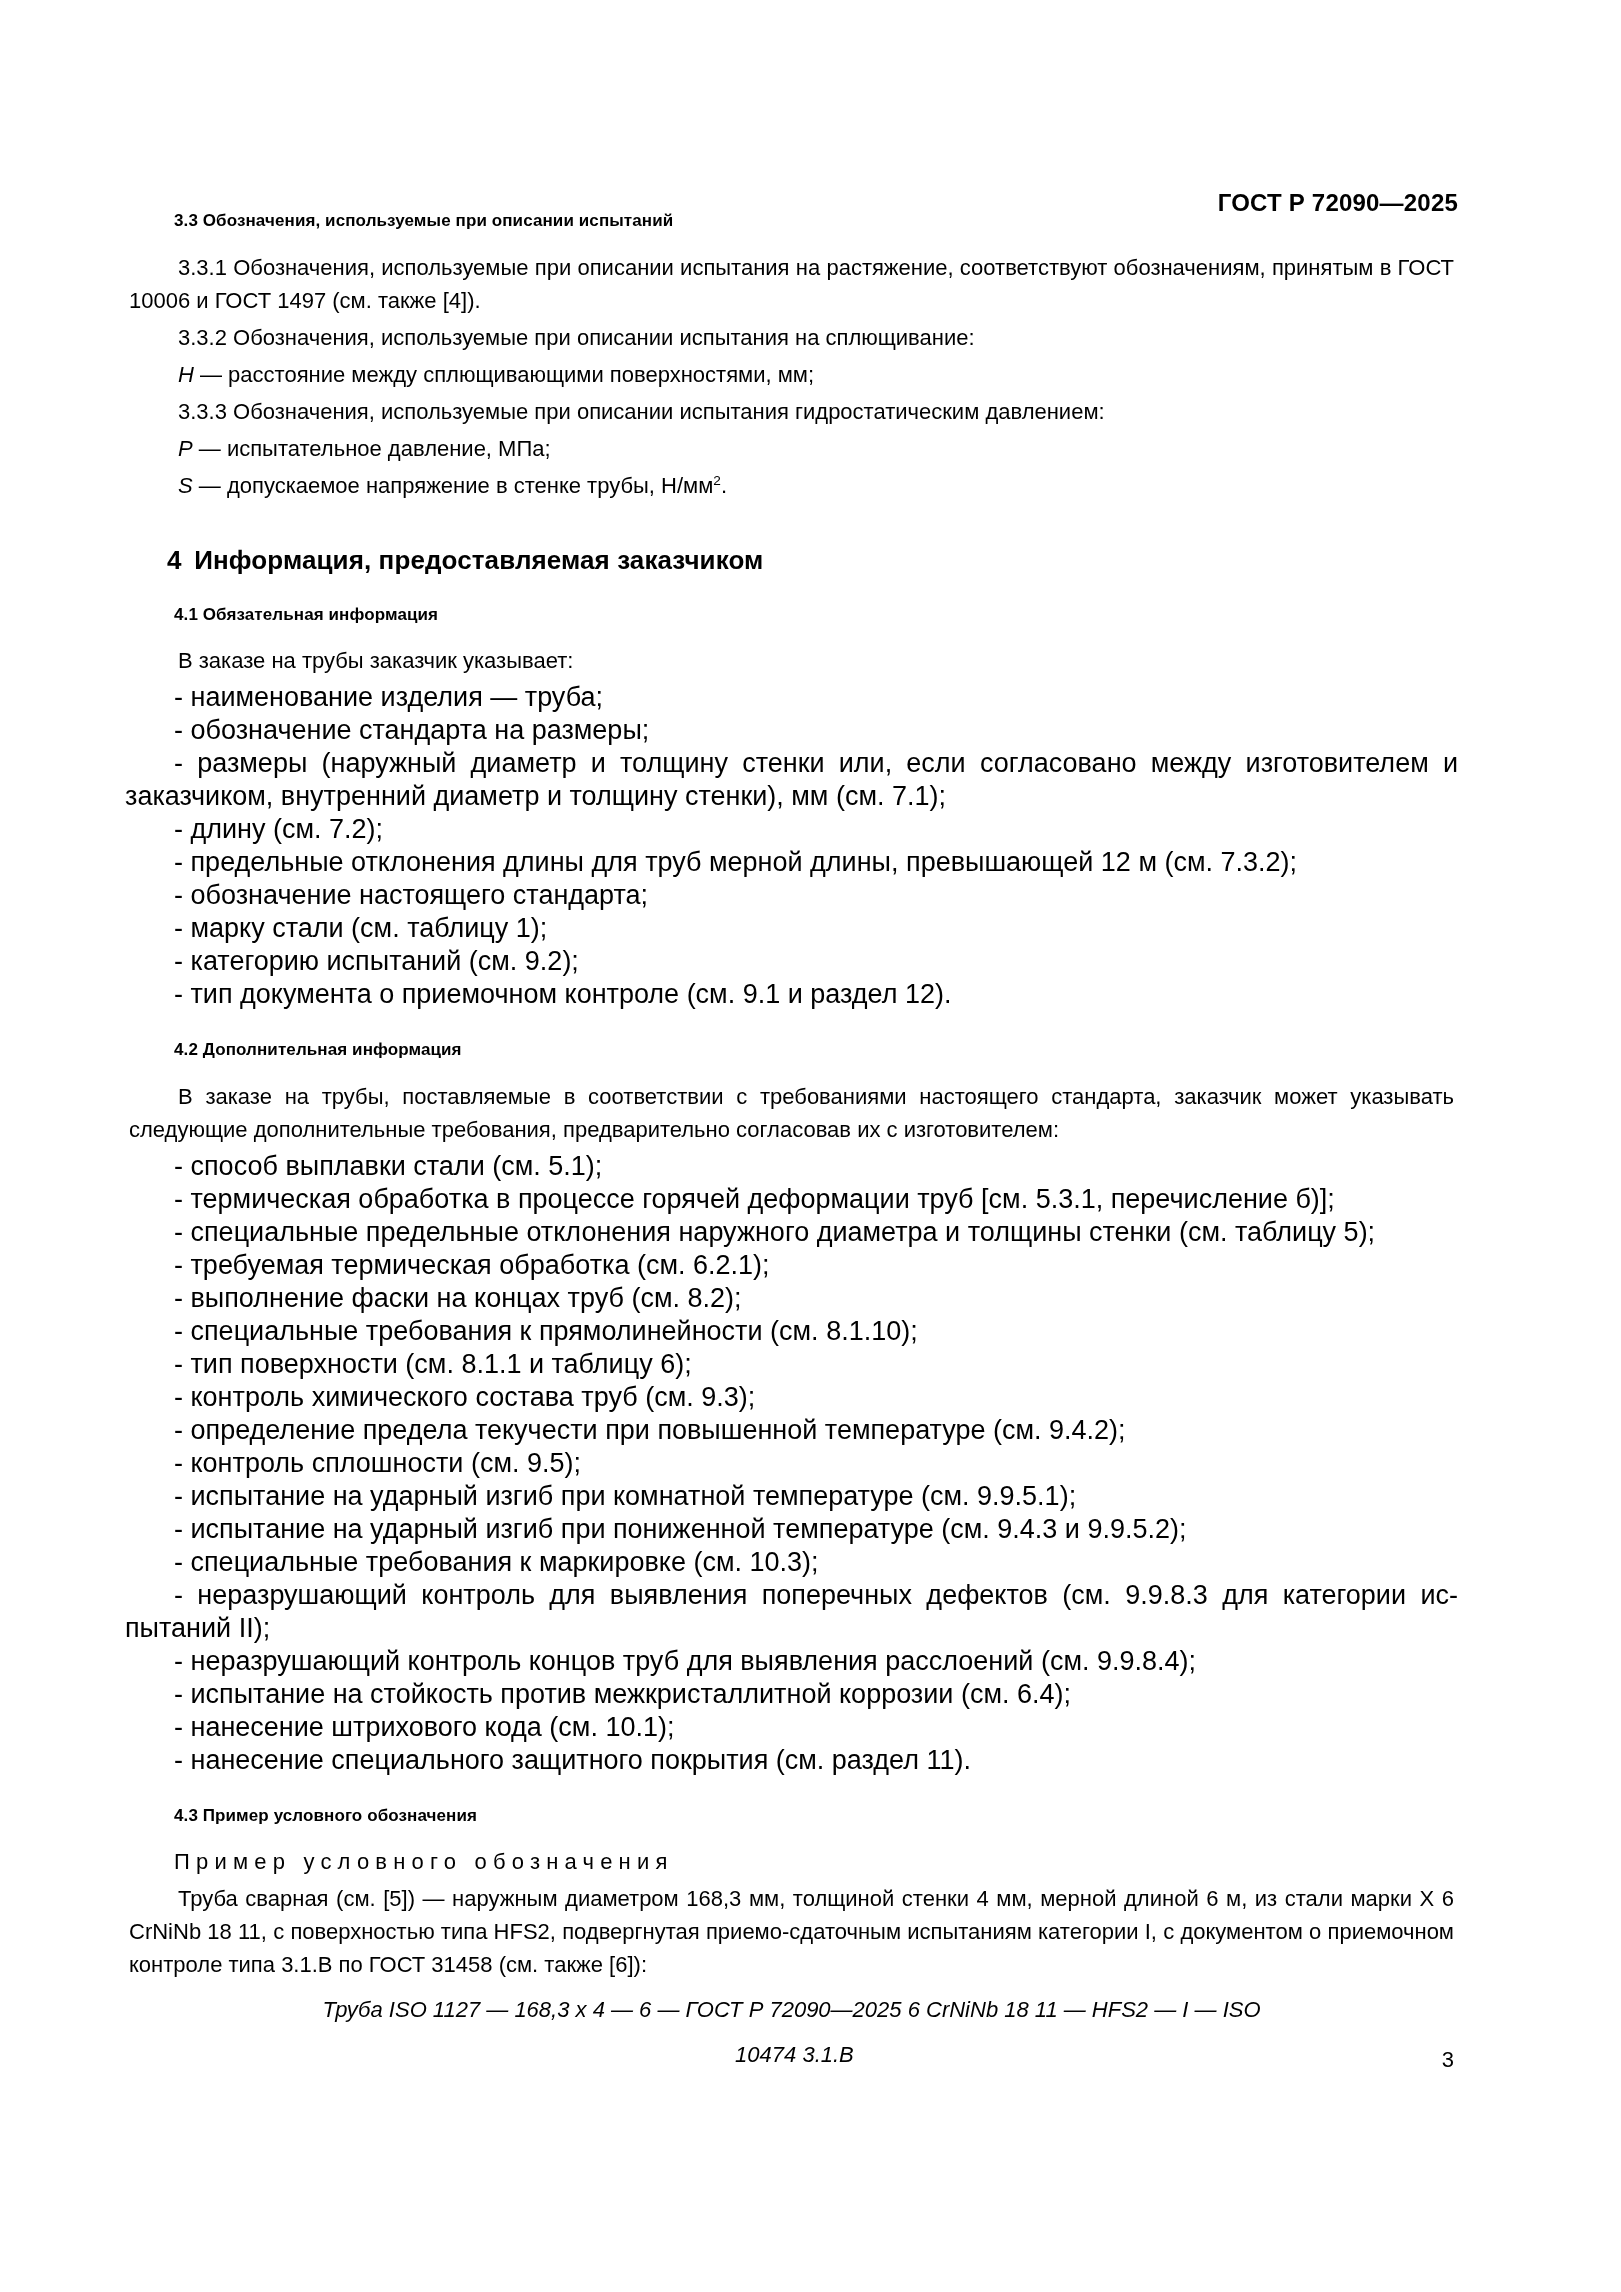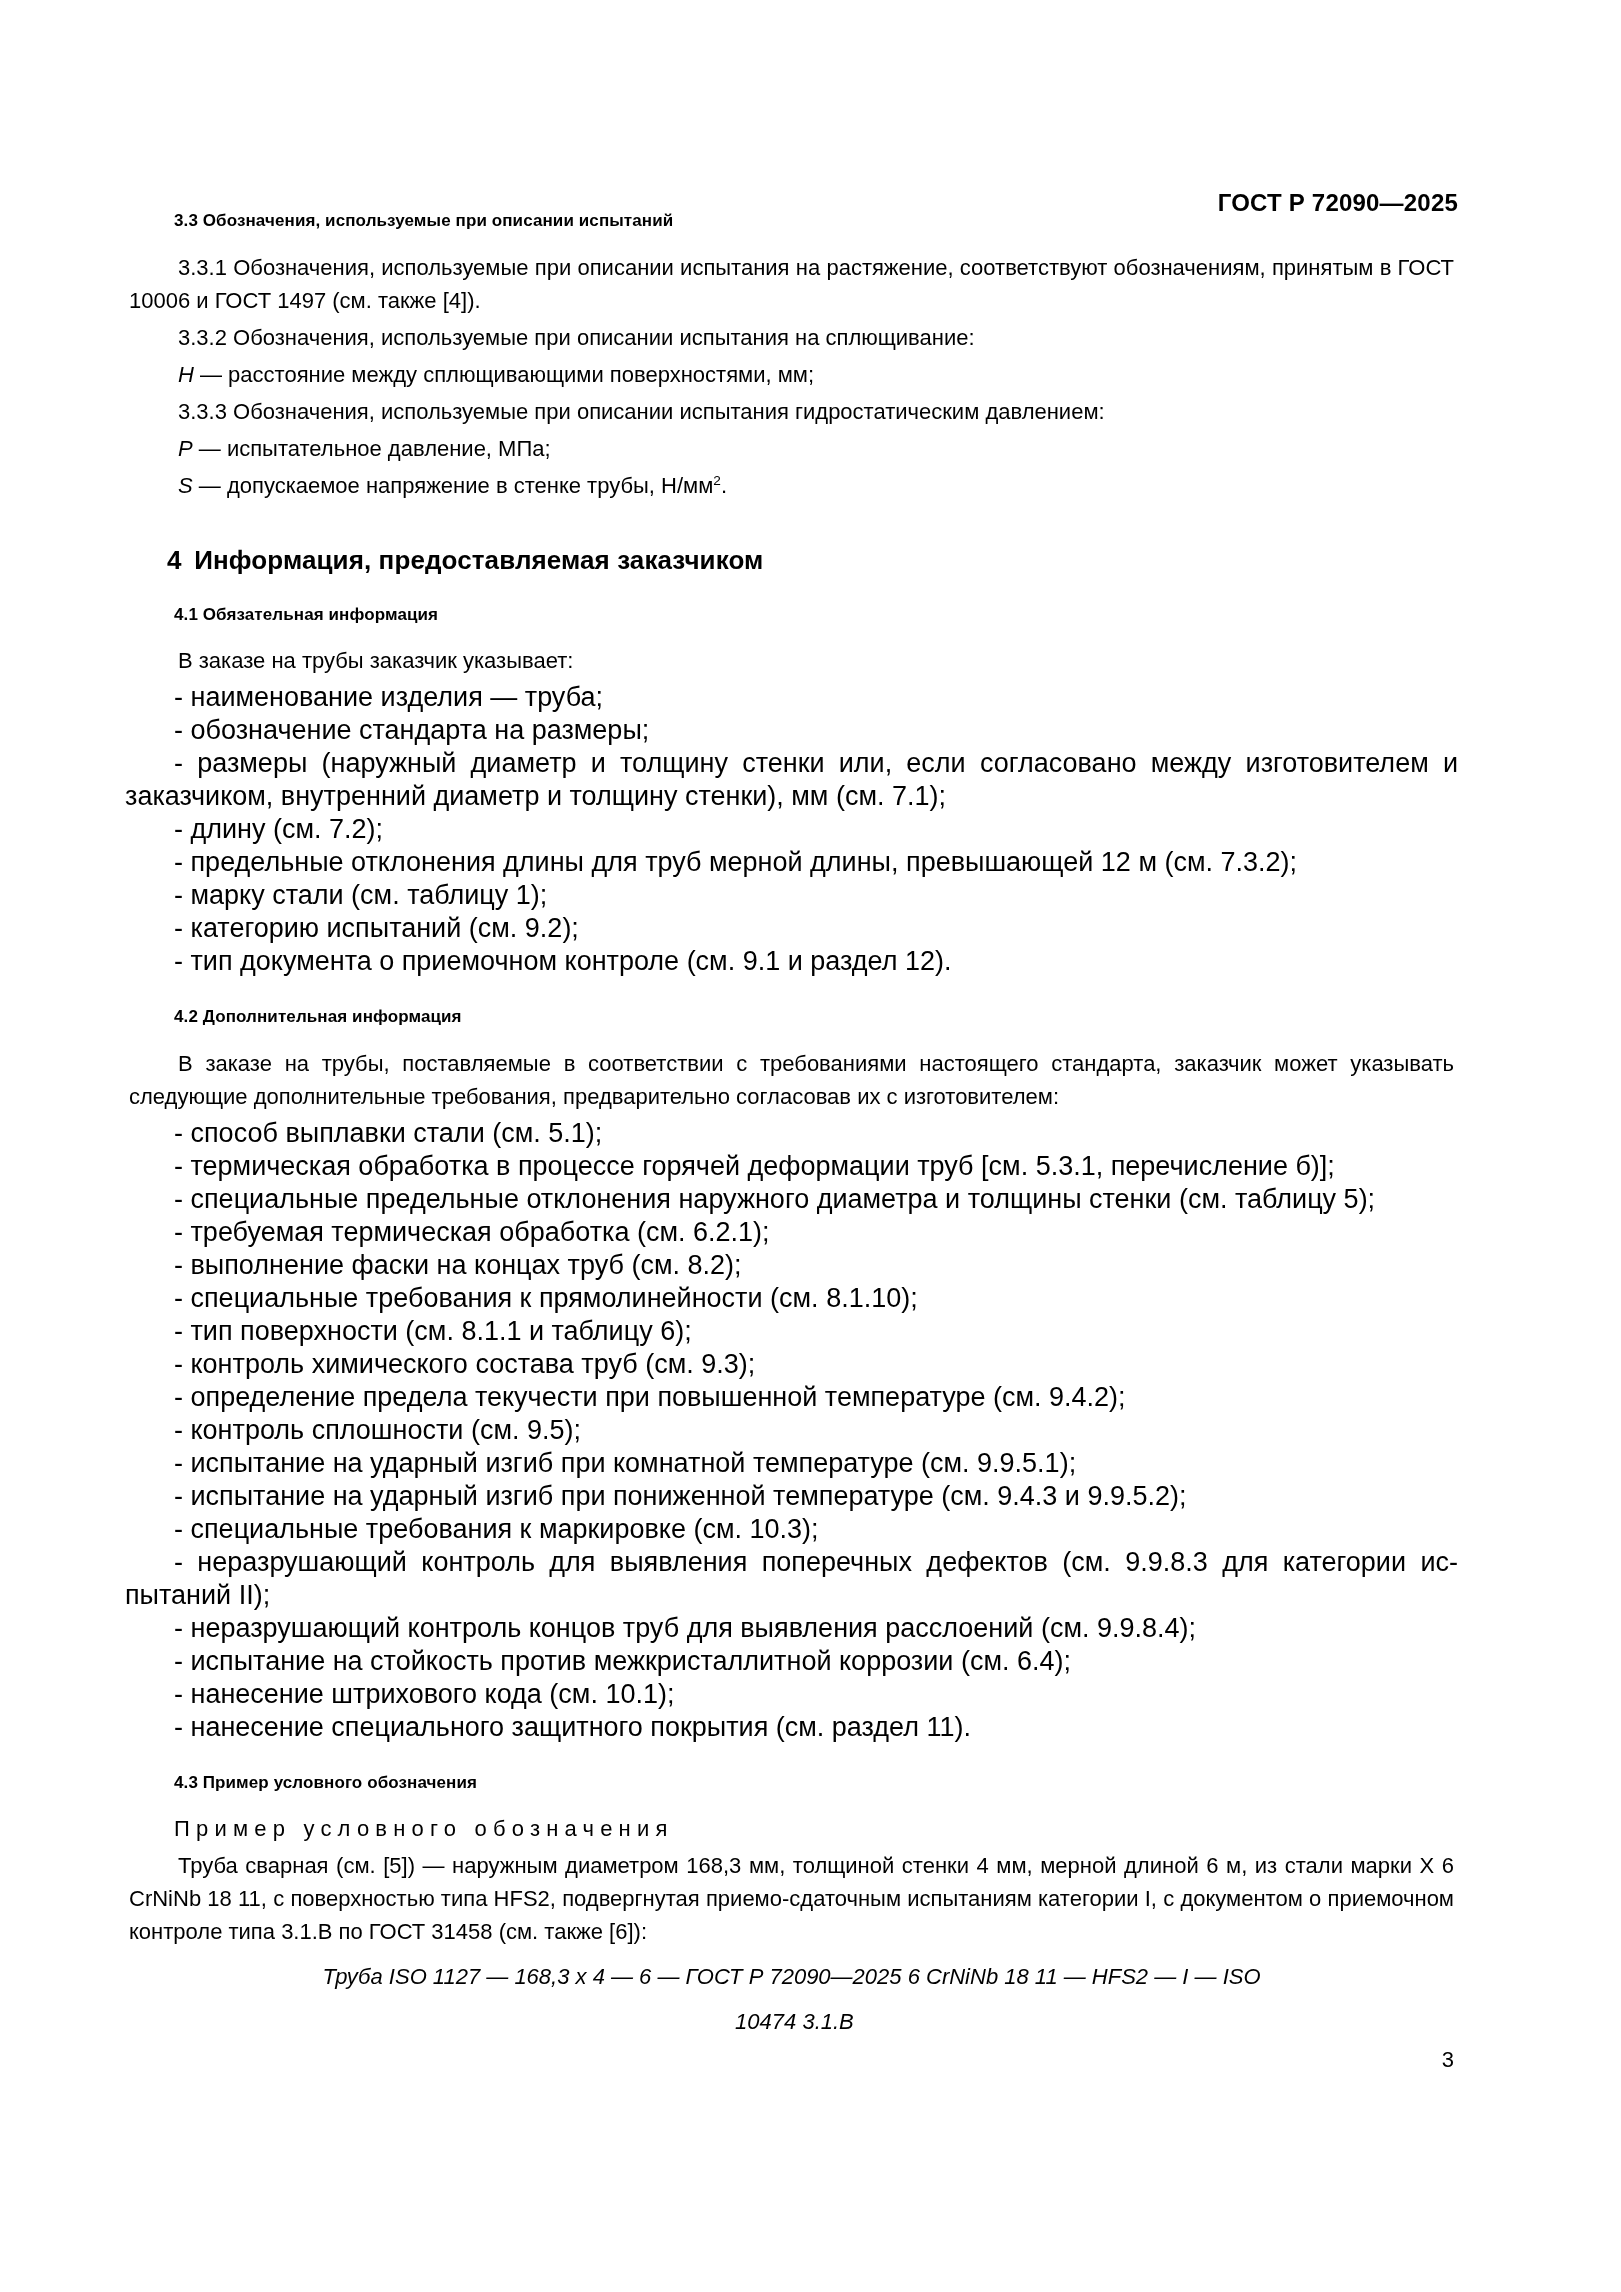--- a/index.html
+++ b/index.html
@@ -121,20 +121,21 @@
     <h1 class="h1"><span class="num">4</span><span>Информация, предоставляемая заказчиком</span></h1>
 
     <h2 class="h2">4.1 Обязательная информация</h2>
 
     <p class="para">В заказе на трубы заказчик указывает:</p>
     <p class="item">- наименование изделия — труба;</p>
     <p class="item">- обозначение стандарта на размеры;</p>
     <p class="item">- размеры (наружный диаметр и толщину стенки или, если согласовано между изготовителем и заказчиком, внутренний диаметр и толщину стенки), мм (см. 7.1);</p>
     <p class="item">- длину (см. 7.2);</p>
     <p class="item">- предельные отклонения длины для труб мерной длины, превышающей 12 м (см. 7.3.2);</p>
+    <p class="item">- обозначение настоящего стандарта;</p>
     <p class="item">- марку стали (см. таблицу 1);</p>
     <p class="item">- категорию испытаний (см. 9.2);</p>
     <p class="item">- тип документа о приемочном контроле (см. 9.1 и раздел 12).</p>
 
     <div class="gap-head"></div>
 
     <h2 class="h2">4.2 Дополнительная информация</h2>
 
     <p class="para">В заказе на трубы, поставляемые в соответствии с требованиями настоящего стандарта, заказчик может указывать следующие дополнительные требования, предварительно согласовав их с изготови­телем:</p>
     <p class="item">- способ выплавки стали (см. 5.1);</p>

